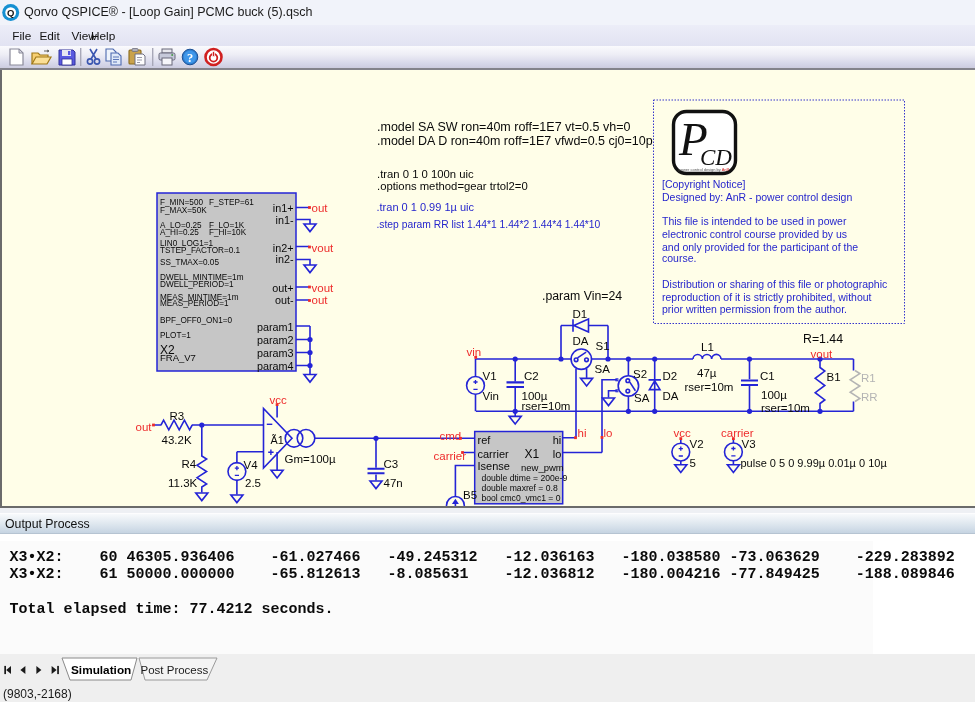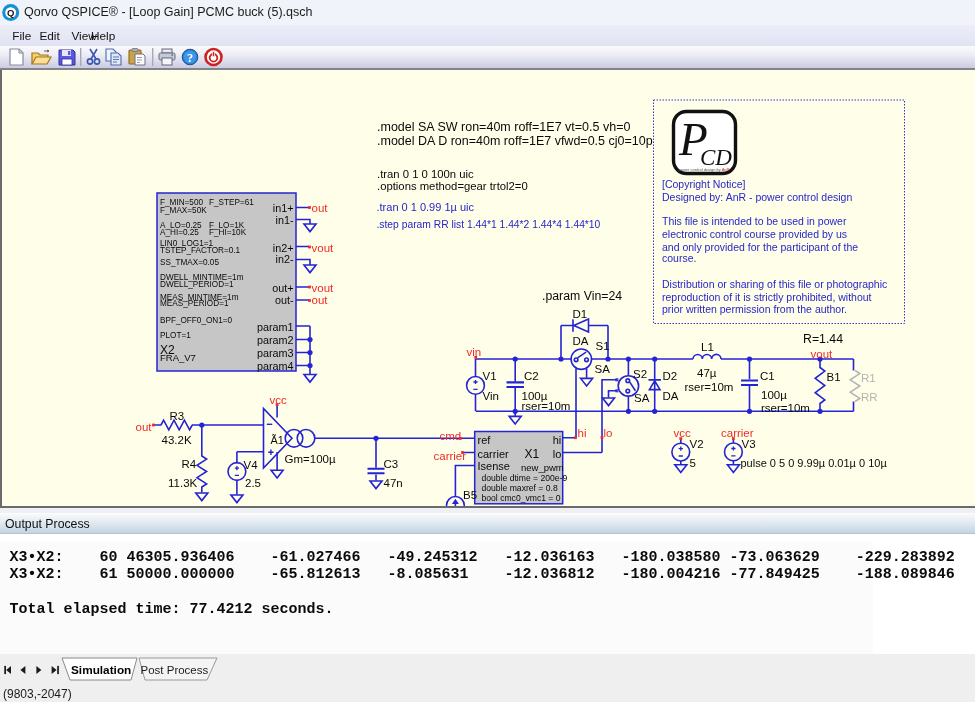--- a/index.html
+++ b/index.html
@@ -382,14 +382,14 @@
    <polygon points="25.4,12 25.4,20 20.4,16"></polygon>
    <polygon points="36.4,12 36.4,20 41.4,16"></polygon>
    <polygon points="51.6,12 51.6,20 56.6,16"></polygon>
    <rect x="57.2" y="11.9" width="1.7" height="8.2"></rect>
   </g>
   <polygon points="62,4 137,4 131,26 70,26" fill="#ffffff" stroke="#8a8a8a" stroke-width="1"></polygon>
   <polygon points="139,4 217,4 207,26 145,26" fill="#f4f4f4" stroke="#9a9a9a" stroke-width="1"></polygon>
   <text x="71" y="19.5" font-size="11.8" font-weight="bold" fill="#000" font-family="Liberation Sans">Simulation</text>
   <text x="140.5" y="19.5" font-size="11.5" fill="#1a1a1a" font-family="Liberation Sans">Post Process</text>
  </svg>
- <div class="abs" id="statusbar">(9803,-2047)</div>
+ <div class="abs" id="statusbar">(9803,-2168)</div>
 </div>
 
 </body></html>

